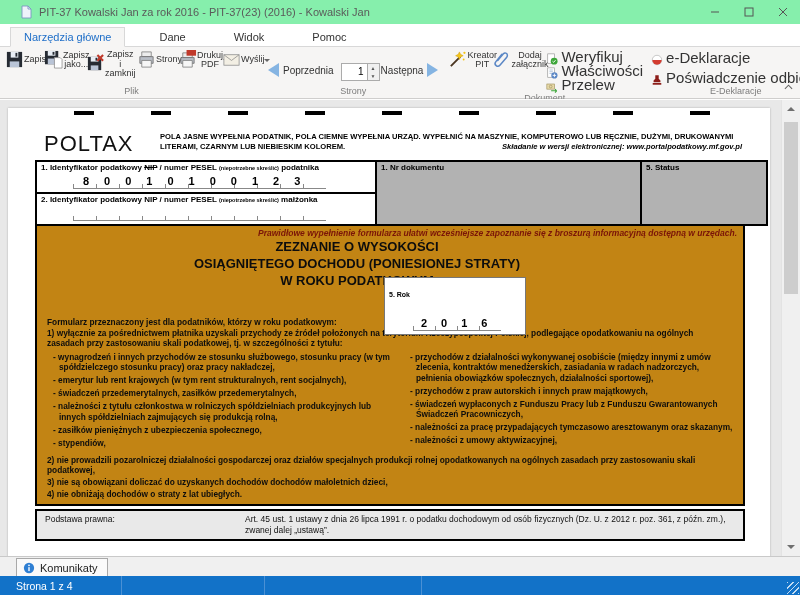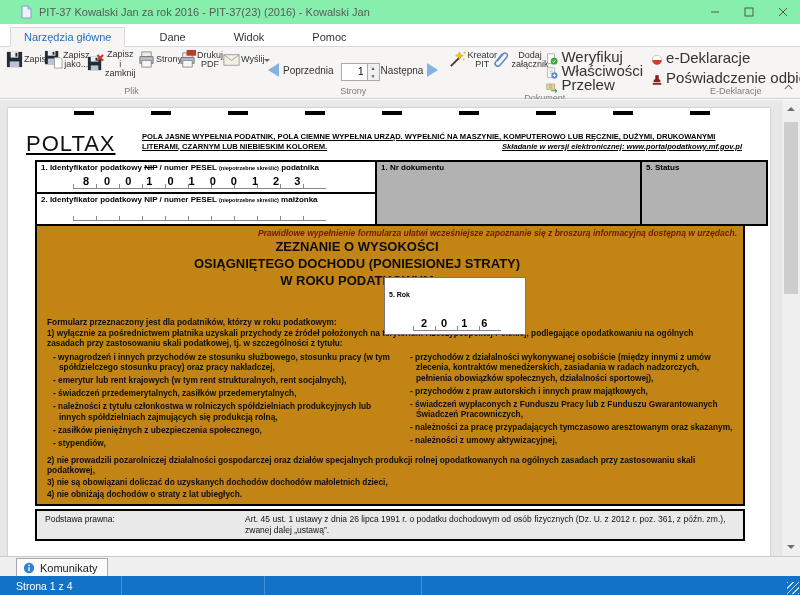--- a/index.html
+++ b/index.html
@@ -38,21 +38,21 @@
   .spin-val{width:22px;height:16px;border:1px solid #ababab;background:#fff;font-size:10px;text-align:right;line-height:16px;padding-right:3px;}
   .spin-arrows{display:flex;flex-direction:column;border:1px solid #ababab;border-left:none;background:#f0f0f0;}
   .spin-arrows span{width:11px;height:8px;display:flex;align-items:center;justify-content:center;font-size:5px;color:#555;}
   .collapse-btn{position:absolute;right:4px;bottom:4px;width:16px;height:14px;display:flex;align-items:center;justify-content:center;color:#666;}
 
   
   .docarea{flex:1;position:relative;background:#e8e8e8;overflow:hidden;border-top:1px solid #fdfdfd;}
   .page{position:absolute;left:8px;top:8px;width:762px;height:600px;background:#fff;box-shadow:0 0 2px rgba(0,0,0,.25);}
   .regmarks{display:flex;justify-content:space-between;margin:3px 60px 0 66px;}
   .regmarks i{display:block;width:20px;height:4px;background:#000;}
-  .pheader{display:flex;margin:12px 28px 3px 18px;text-decoration:underline;}
+  .pheader{display:flex;margin:12px 28px 3px 36px;}
   .poltax{font-size:22px;color:#111;letter-spacing:1px;width:116px;flex:none;padding-top:4px;}
   .pheader-right{flex:1;font-size:7.6px;font-weight:bold;line-height:9.5px;color:#000;padding-top:5px;}
   .ph2{display:flex;justify-content:space-between;}
   .ph-right{font-style:italic;}
   
   .fieldsbox{margin:2px 2px 0 27px;border:2px solid #000;display:flex;background:#fff;}
   .fcol-left{width:338px;flex:none;}
   .frow{height:29px;position:relative;padding:1px 4px 0;}
   .frow.first{border-bottom:2px solid #000;}
   .flabel{font-size:8px;font-weight:bold;line-height:9px;}

